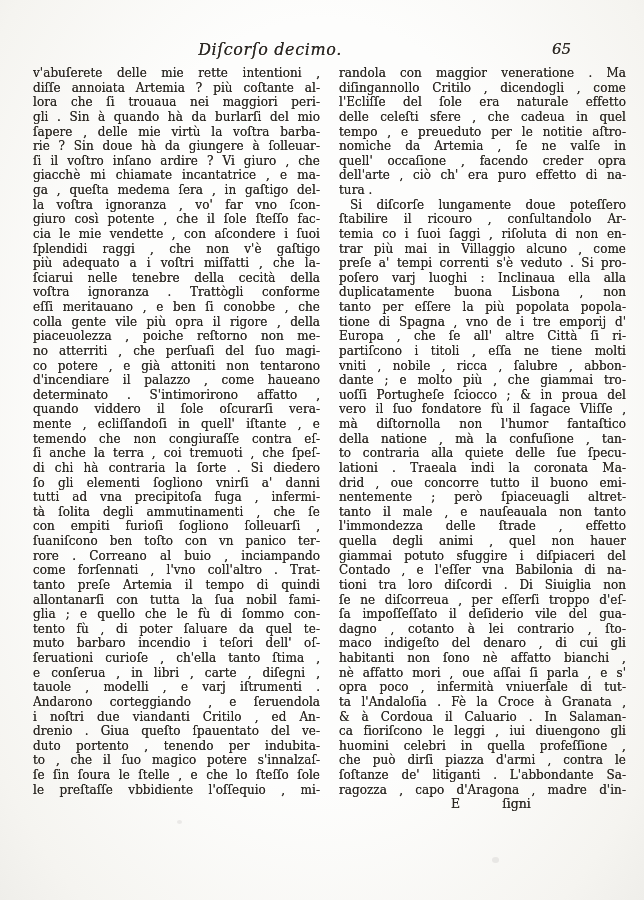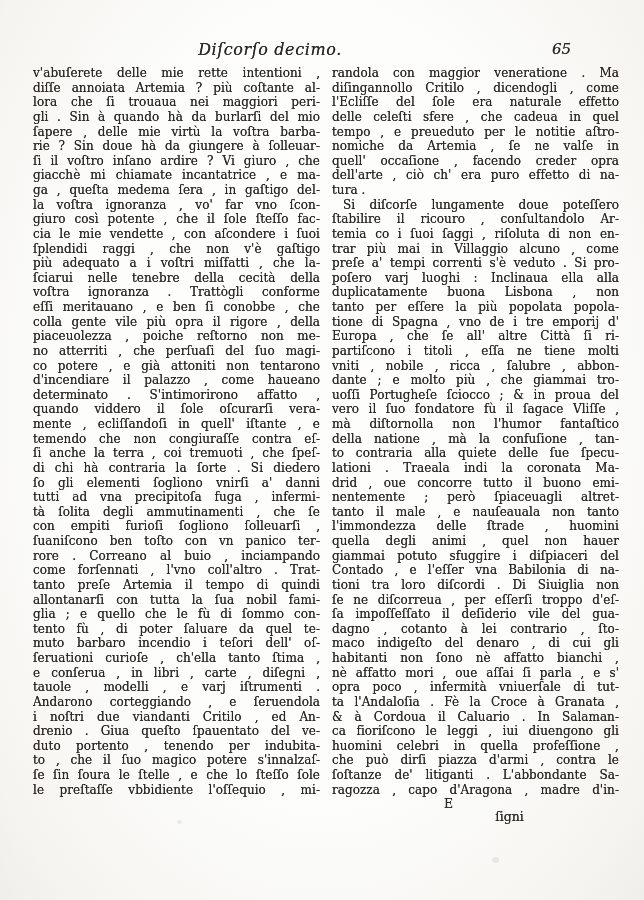--- a/index.html
+++ b/index.html
@@ -19,38 +19,38 @@
     text-align:center;
     text-shadow:0 0 0.6px rgba(43,39,34,0.85);
   }
   .page-num {
     position:absolute; top:40px; left:552px; width:40px;
     font-size:15px; font-style:italic;
     text-shadow:0 0 0.6px rgba(43,39,34,0.85);
   }
   .columns {
     position:absolute; top:66px; left:33px;
-    display:flex; gap:12px;
+    display:flex; gap:19px;
   }
   .col { width:287px; box-sizing:border-box; }
   .line {
     height:14.64px; line-height:14.6px;
     font-size:12px; letter-spacing:0.05px;
     white-space:normal; overflow:hidden;
     text-align:justify; text-align-last:justify; text-justify:inter-word;
     text-shadow:0 0 0.55px rgba(43,39,34,0.8);
   }
   .line.flush { text-align-last:left; }
   .line.indent { padding-left:11px; }
   .sigline {
     height:14.64px; line-height:14.6px; font-size:12.5px;
     display:flex; text-shadow:0 0 0.55px rgba(43,39,34,0.8);
   }
   .sigmark { margin-left:112px; }
-  .catchword { margin-left:42px;margin-top:13px; }
+  .catchword { margin-left:42px; }
   
   .blemish { position:absolute; border-radius:50%; background:rgba(120,118,112,0.12); }
   .b1 { width:7px; height:6px; left:492px; top:857px; }
   .b2 { width:5px; height:4px; left:177px; top:820px; }
 </style>
 </head>
 <body>
 
 <div class="page">
   <div class="running-head">Diſcorſo decimo.</div>
@@ -134,21 +134,21 @@
         <div class="line">dante ; e molto più , che giammai tro-</div>
         <div class="line">uoſſi Portugheſe ſciocco ; &amp; in proua del</div>
         <div class="line">vero il ſuo fondatore fù il ſagace Vliſſe ,</div>
         <div class="line">mà diſtornolla non l'humor fantaſtico</div>
         <div class="line">della natione , mà la confuſione , tan-</div>
         <div class="line">to contraria alla quiete delle ſue ſpecu-</div>
         <div class="line">lationi . Traeala indi la coronata Ma-</div>
         <div class="line">drid , oue concorre tutto il buono emi-</div>
         <div class="line">nentemente ; però ſpiaceuagli altret-</div>
         <div class="line">tanto il male , e nauſeauala non tanto</div>
-        <div class="line">l'immondezza delle ſtrade , huomini</div>
+        <div class="line">l'immondezza delle ſtrade , effetto</div>
         <div class="line">quella degli animi , quel non hauer</div>
         <div class="line">giammai potuto sfuggire i diſpiaceri del</div>
         <div class="line">Contado , e l'eſſer vna Babilonia di na-</div>
         <div class="line">tioni tra loro diſcordi . Di Siuiglia non</div>
         <div class="line">ſe ne diſcorreua , per eſſerſi troppo d'eſ-</div>
         <div class="line">ſa impoſſeſſato il deſiderio vile del gua-</div>
         <div class="line">dagno , cotanto à lei contrario , ſto-</div>
         <div class="line">maco indigeſto del denaro , di cui gli</div>
         <div class="line">habitanti non ſono nè affatto bianchi ,</div>
         <div class="line">nè affatto mori , oue aſſai ſi parla , e s'</div>

